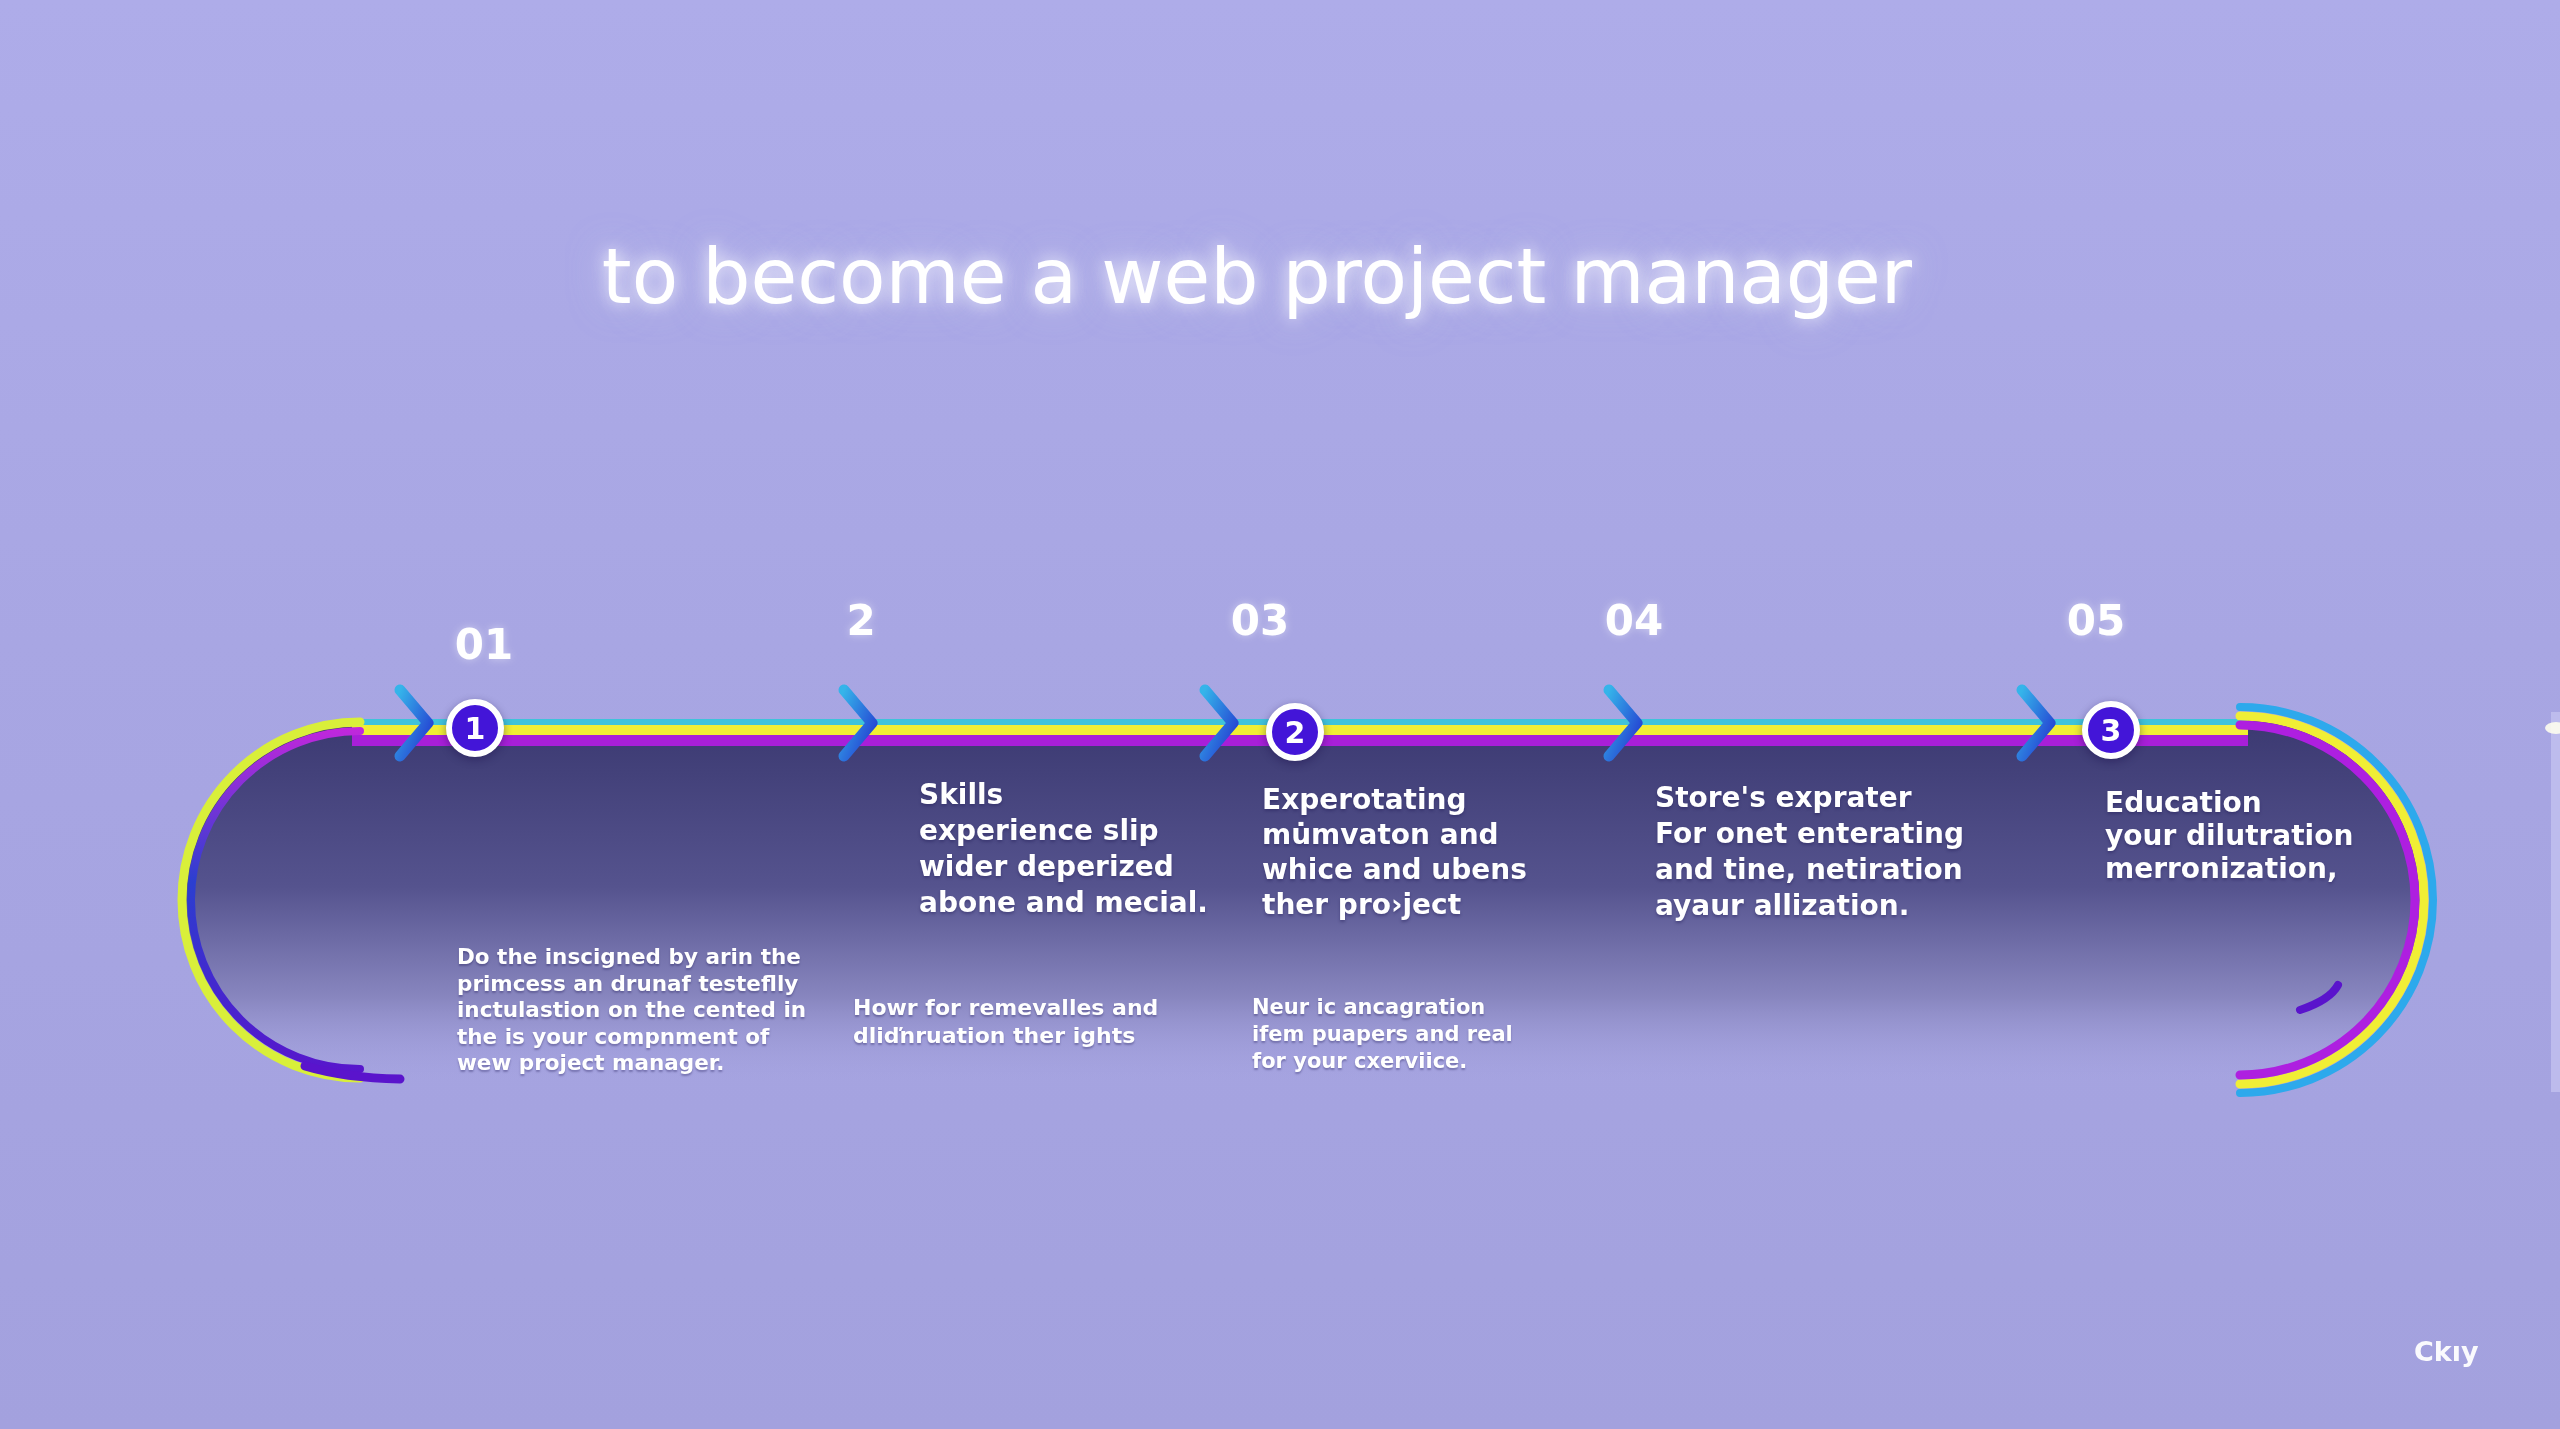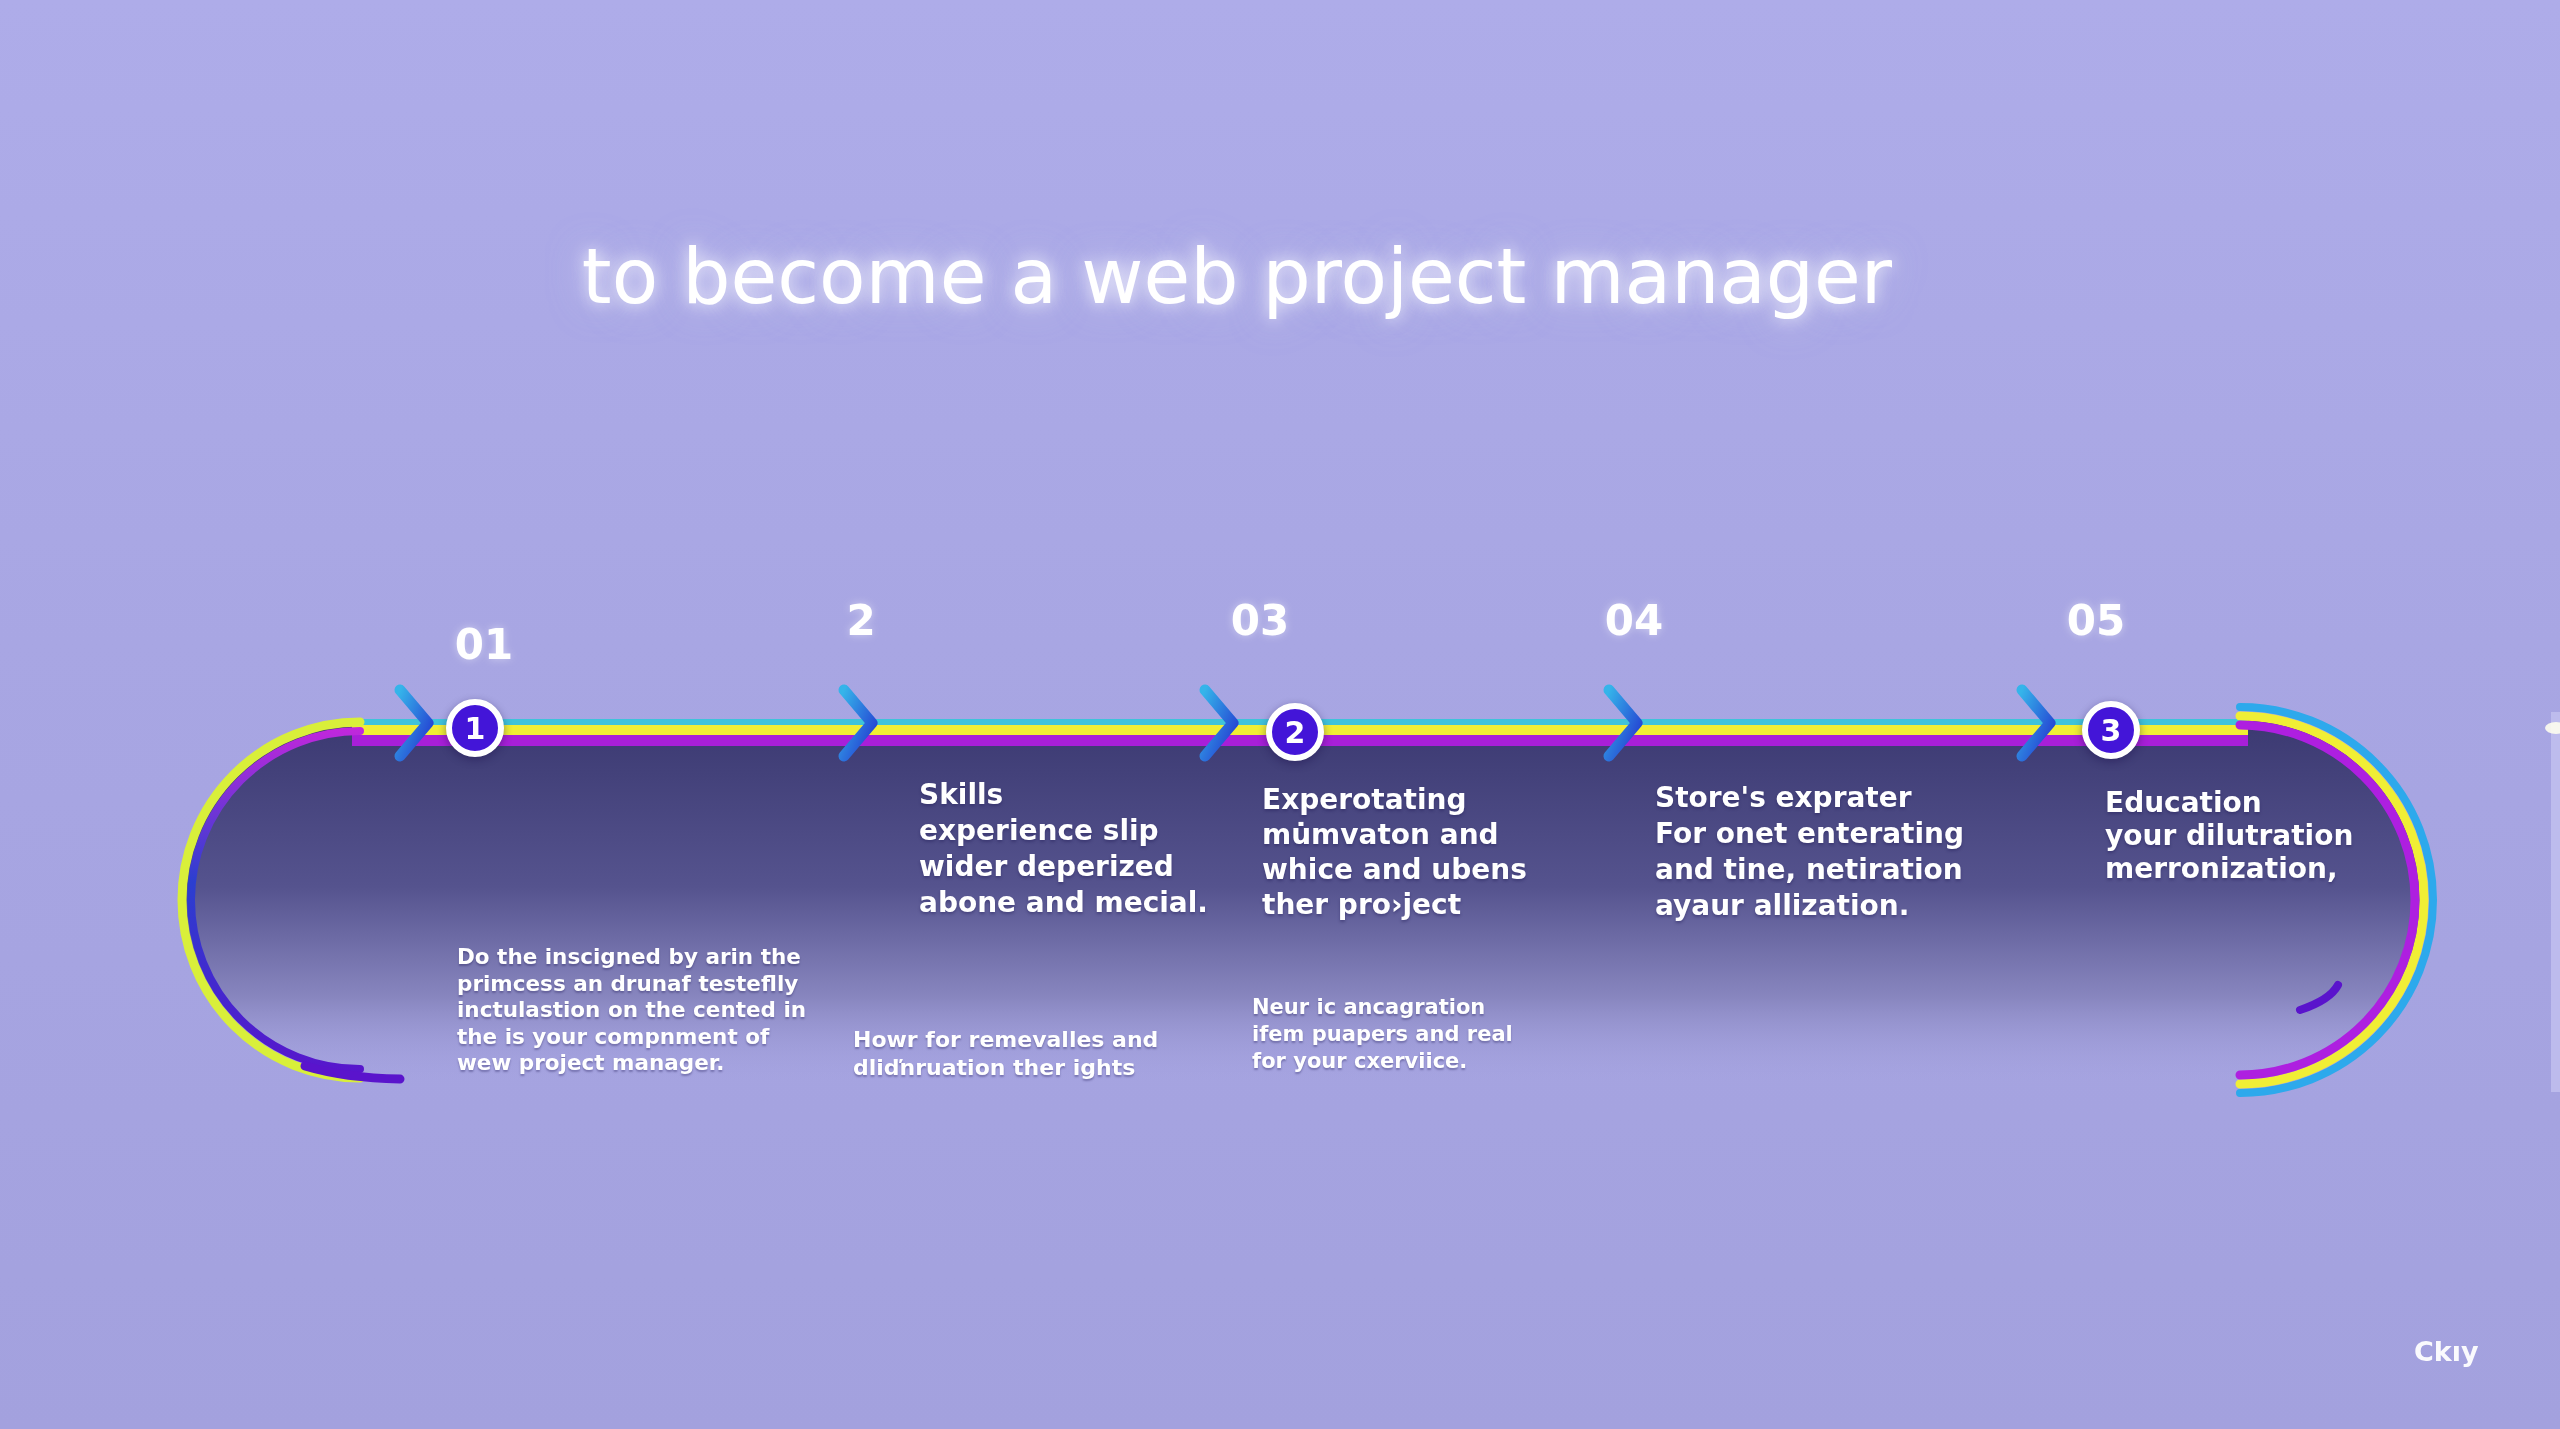--- a/index.html
+++ b/index.html
@@ -7,20 +7,21 @@
     position:relative;width:2560px;height:1429px;overflow:hidden;
     background:linear-gradient(180deg,#aeace9 0%,#a8a6e3 45%,#a3a1de 100%);
     font-family:"DejaVu Sans",sans-serif;
   }
   .abs{position:absolute;}
   #title{
     left:0;top:232px;width:2474px;text-align:center;
     font-size:76px;font-weight:400;letter-spacing:0px;color:#ffffff;
     text-shadow:0 0 16px rgba(255,255,255,.85),0 0 36px rgba(225,228,255,.55);
     white-space:nowrap;
+    padding-left:20px;
   }
   .stepnum{
     top:596px;width:120px;text-align:center;
     font-size:42px;font-weight:700;color:#ffffff;
     text-shadow:0 0 8px rgba(255,255,255,.45);
   }
   .badge{
     width:58px;height:58px;border-radius:50%;box-sizing:border-box;
     background:#4315d8;border:6px solid #ffffff;color:#ffffff;
     font-size:30px;font-weight:700;display:flex;align-items:center;justify-content:center;
@@ -115,21 +116,21 @@
 ayaur allization.</div>
   <div class="abs body" style="left:457px;top:944px;width:420px;">Do the inscigned by arin the
 primcess an drunaf testeflly
 inctulastion on the cented in
 the is your compnment of
 wew project manager.</div>
 
   <div class="abs heading" style="left:2105px;top:786px;width:360px;line-height:33px;">Education
 your dilutration
 merronization,</div>
-  <div class="abs body" style="left:853px;top:994px;width:420px;font-size:22px;line-height:28px;margin-top:32px;">Howr for remevalles and
+  <div class="abs body" style="left:853px;top:994px;width:420px;font-size:22px;line-height:28px;">Howr for remevalles and
 dliďnruation ther ights</div>
   <div class="abs body" style="left:1246px;top:994px;width:380px;font-size:21px;line-height:27px;margin-left:6px;">Neur ic ancagration
 ifem puapers and real
 for your cxerviice.</div>
 
   <div id="watermark" class="abs">Ckıy</div>
 
 </div>
 
 </body></html>

